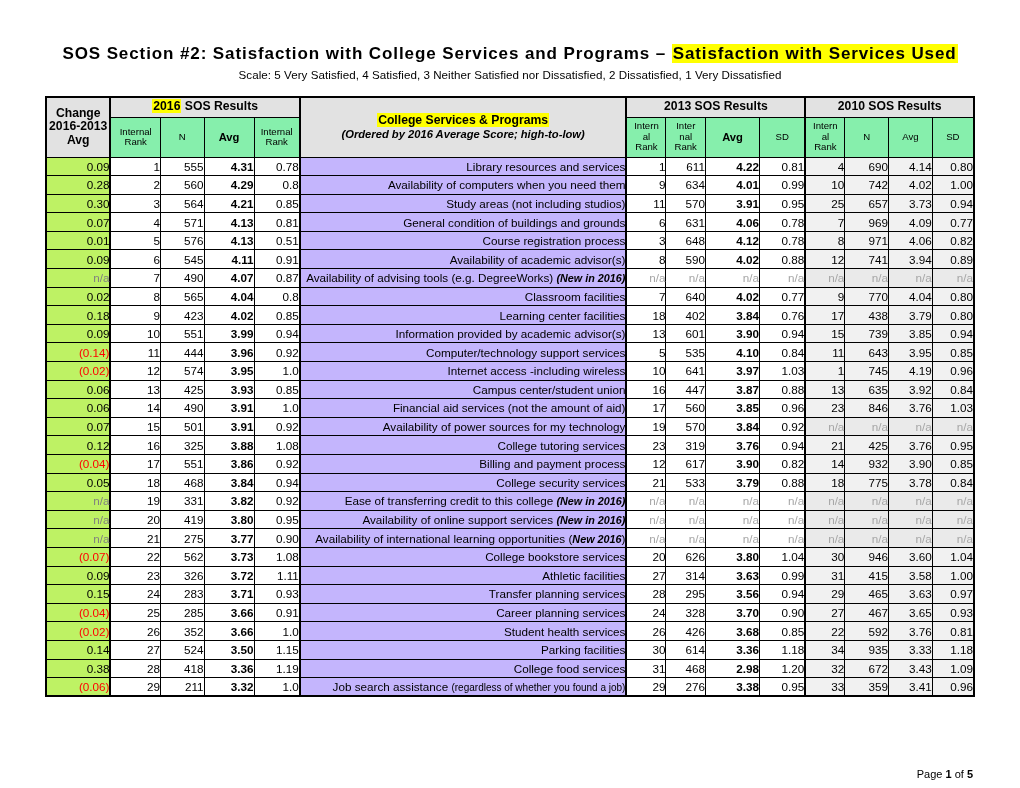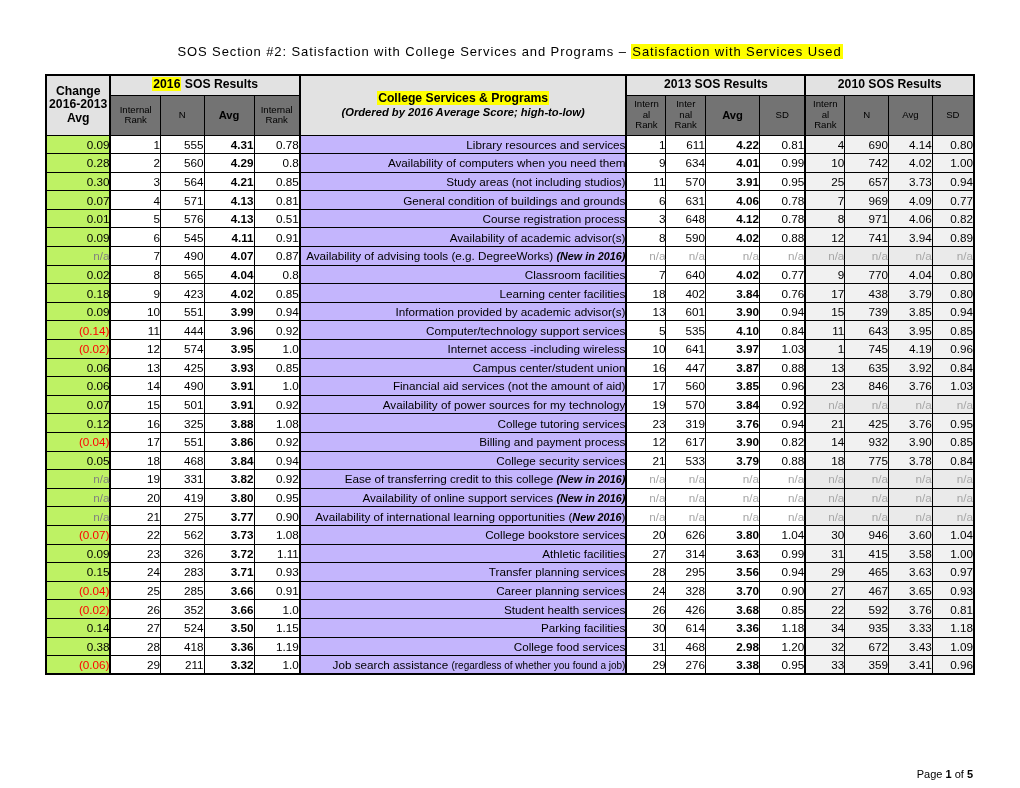--- a/index.html
+++ b/index.html
@@ -9,21 +9,21 @@
     background: #ffffff;
     font-family: "Liberation Sans", sans-serif;
     color: #000;
     -webkit-font-smoothing: antialiased;
   }
   .page { position: relative; width: 1020px; height: 788px; padding: 0; }
 
   
   .titlewrap { text-align: center; padding-top: 44px; }
   .title {
-    font-size: 13px; font-weight: normal; letter-spacing: 0.9px;
+    font-size: 17px; font-weight: bold; letter-spacing: 0.9px;
     white-space: nowrap;
   }
   .hl { background: #ffff00; padding: 0 1px; }
   .subtitle { font-size: 11.6px; font-weight: normal; margin-top: 4px; letter-spacing: 0.05px; }
 
   
   .tablewrap { margin: 15px auto 0 auto; width: 930px; }
   table.sos {
     border-collapse: collapse;
     width: 930px;
@@ -38,21 +38,21 @@
     line-height: 1.12;
     vertical-align: middle;
     height: 18.6px;
   }
   
   .grp-l { border-left: 2.2px solid #000 !important; }
   .grp-r { border-right: 2.2px solid #000 !important; }
 
   
   thead .h1 th { background: #e2e2e2; text-align: center; font-weight: bold; font-size: 12.2px; height: 20px; }
-  thead .h2 th { background: #737373; text-align: center; font-size: 9.6px; line-height: 1.08; height: 40px; padding: 1px 0; }
+  thead .h2 th { background: #86efac; text-align: center; font-size: 9.6px; line-height: 1.08; height: 40px; padding: 1px 0; }
   thead .h2 th.b { font-weight: bold; font-size: 11.2px; }
   th.change-head {
     background: #fbf6d0; font-weight: bold; font-size: 11.1px;
     text-align: center; line-height: 1.26; padding: 2px 1px;
   }
   th.desc-head {
     background: #e2e2e2; text-align: center; line-height: 1.3; padding: 2px 4px;
   }
   .desc-head .dh1 { font-weight: bold; font-size: 12.2px; }
   .desc-head .dh2 { font-style: italic; font-size: 11.2px; }
@@ -96,20 +96,21 @@
   }
   .footer b { font-weight: bold; }
 </style>
 </head>
 <body>
 
 <div class="page">
 
   <div class="titlewrap">
     <div class="title"><span>SOS Section #2: Satisfaction with College Services and Programs – </span><span class="hl">Satisfaction with Services Used</span></div>
+    <div class="subtitle">Scale: 5 Very Satisfied, 4 Satisfied, 3 Neither Satisfied nor Dissatisfied, 2 Dissatisfied, 1 Very Dissatisfied</div>
   </div>
 
   <div class="tablewrap">
     <table class="sos">
       <colgroup>
         <col class="c-change">
           <col class="c-rank16">
           <col class="c-n16">
           <col class="c-avg16">
           <col class="c-sd16">

